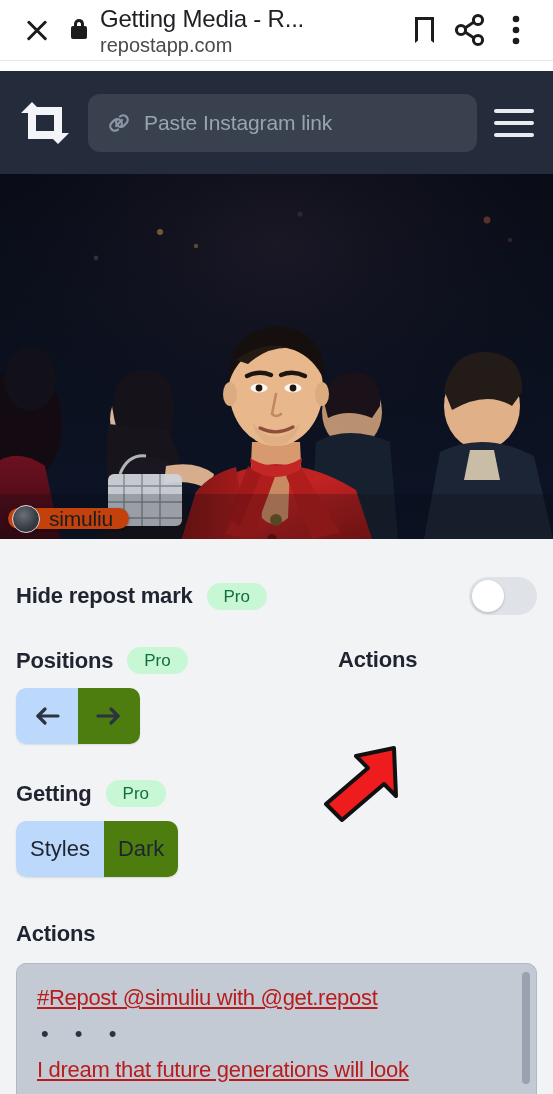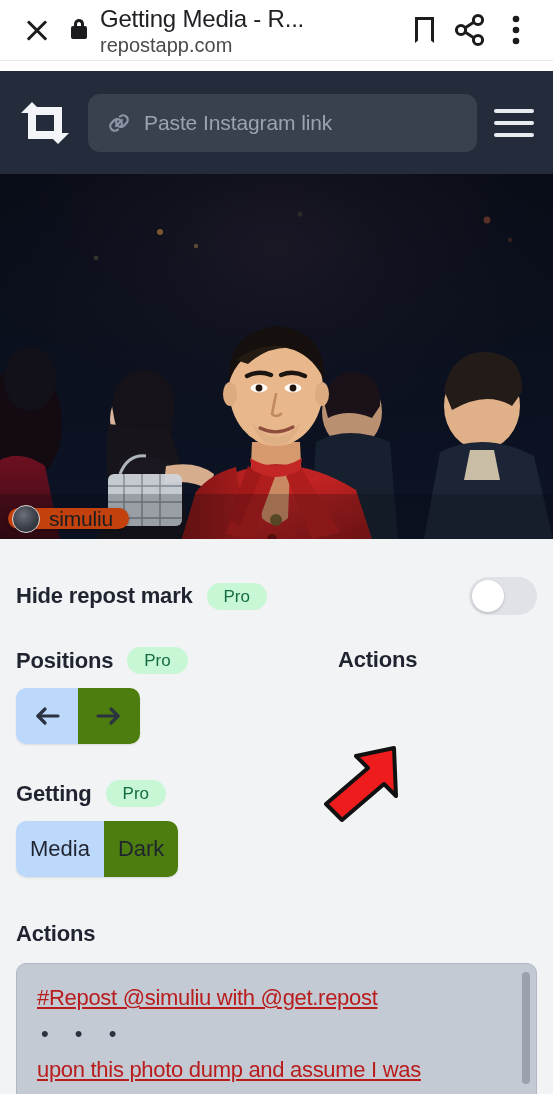--- a/index.html
+++ b/index.html
@@ -450,31 +450,32 @@
         </div>
       </div>
     </div>
 
     
     <div class="styles-label">
       <span class="lbl">Getting</span>
       <span class="pro-badge">Pro</span>
     </div>
     <div class="seg">
-      <div class="seg-btn active">Media</div>
+      <div class="seg-btn active">Styles</div>
       <div class="seg-btn">Dark</div>
     </div>
 
     
     <div class="caption-label">
       <span class="lbl">Actions</span>
     </div>
     <div class="caption-box">
       <div class="cap-line">#Repost @simuliu with @get.repost</div>
       <div class="cap-dots">•   •   •</div>
+      <div class="cap-line">I dream that future generations will look</div>
       <div class="cap-line">upon this photo dump and assume I was</div>
       <div class="cap-scrollbar"></div>
     </div>
   </div>
 
   <div class="arrow-annot">
     <svg width="92" height="80" viewBox="0 0 92 80">
       <path d="M78 6 L40 14 L52 26 L10 62 L26 78 L68 42 L80 54 Z" fill="#ee1c1c" stroke="#111111" stroke-width="4" stroke-linejoin="round"></path>
     </svg>
   </div>

